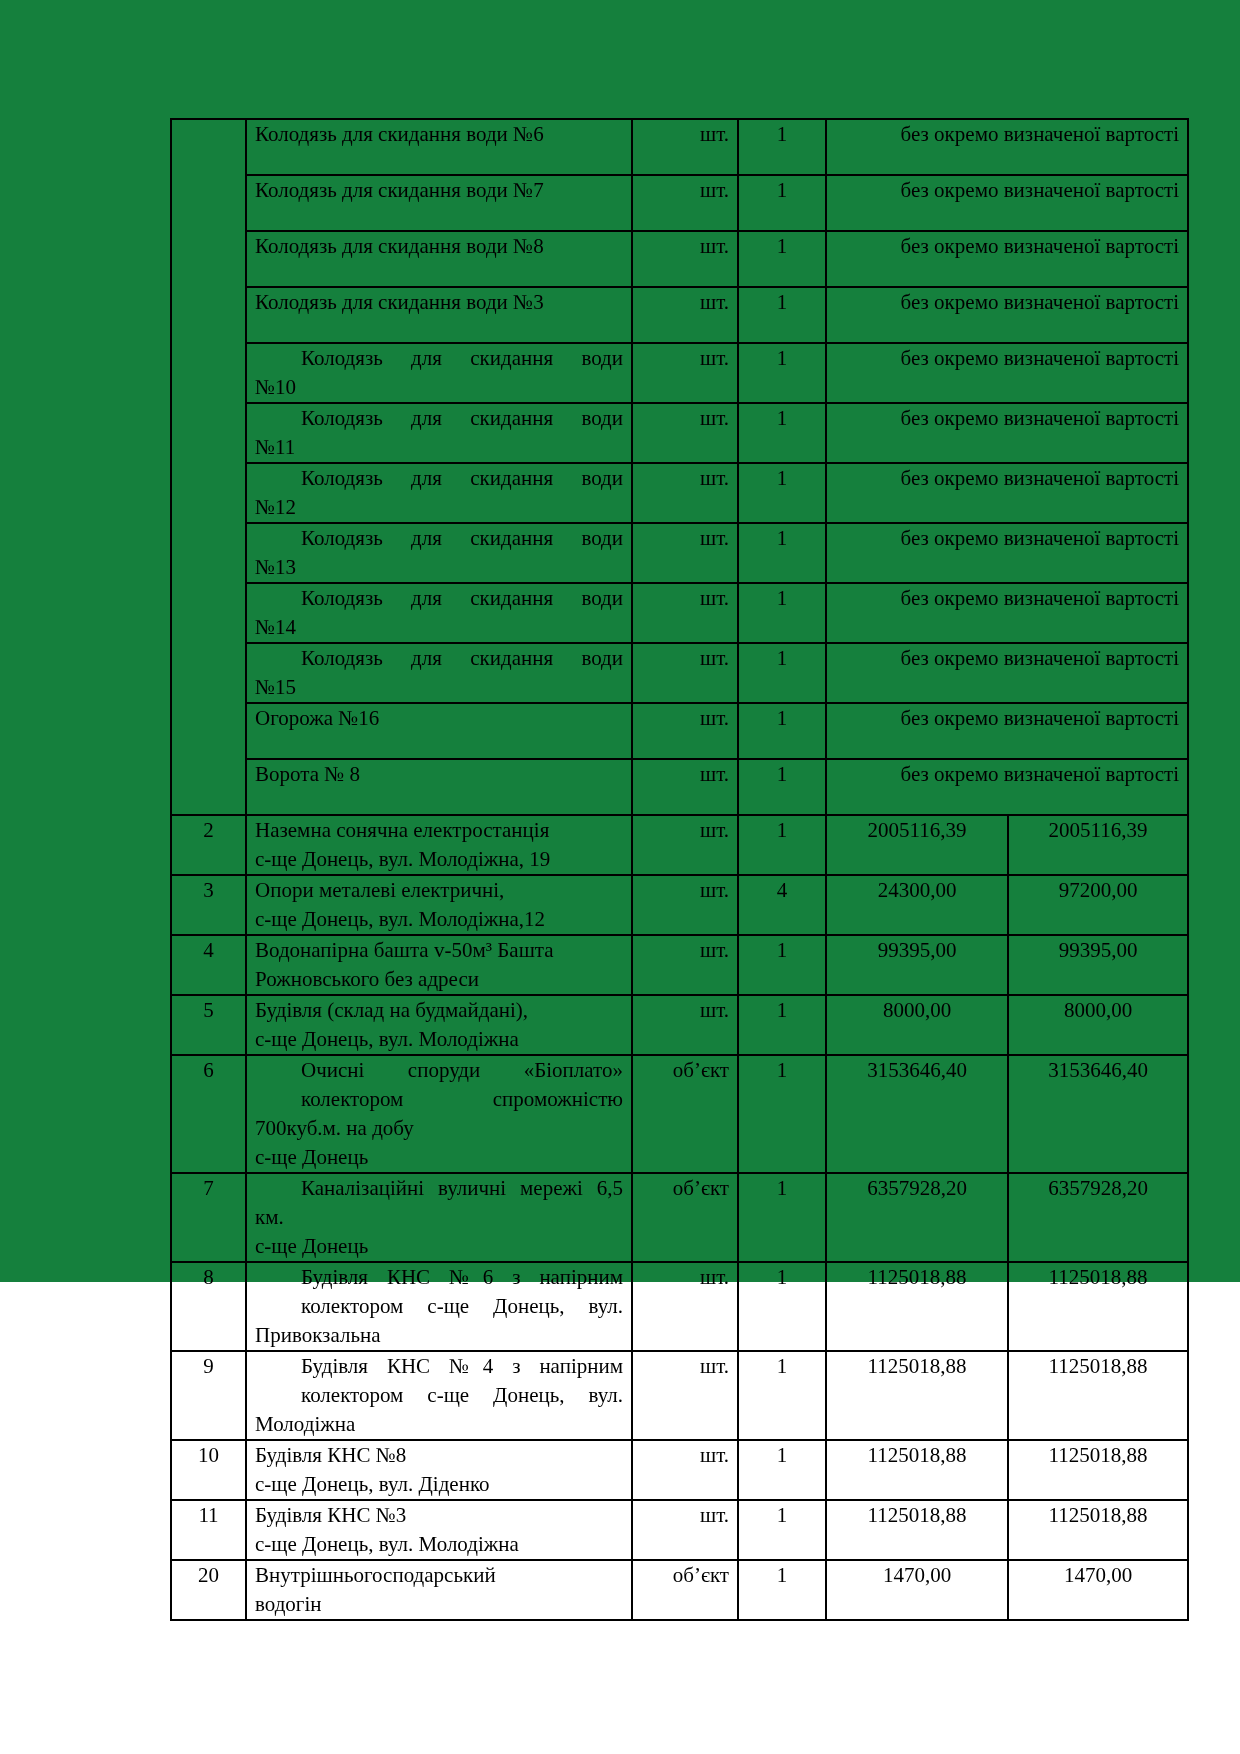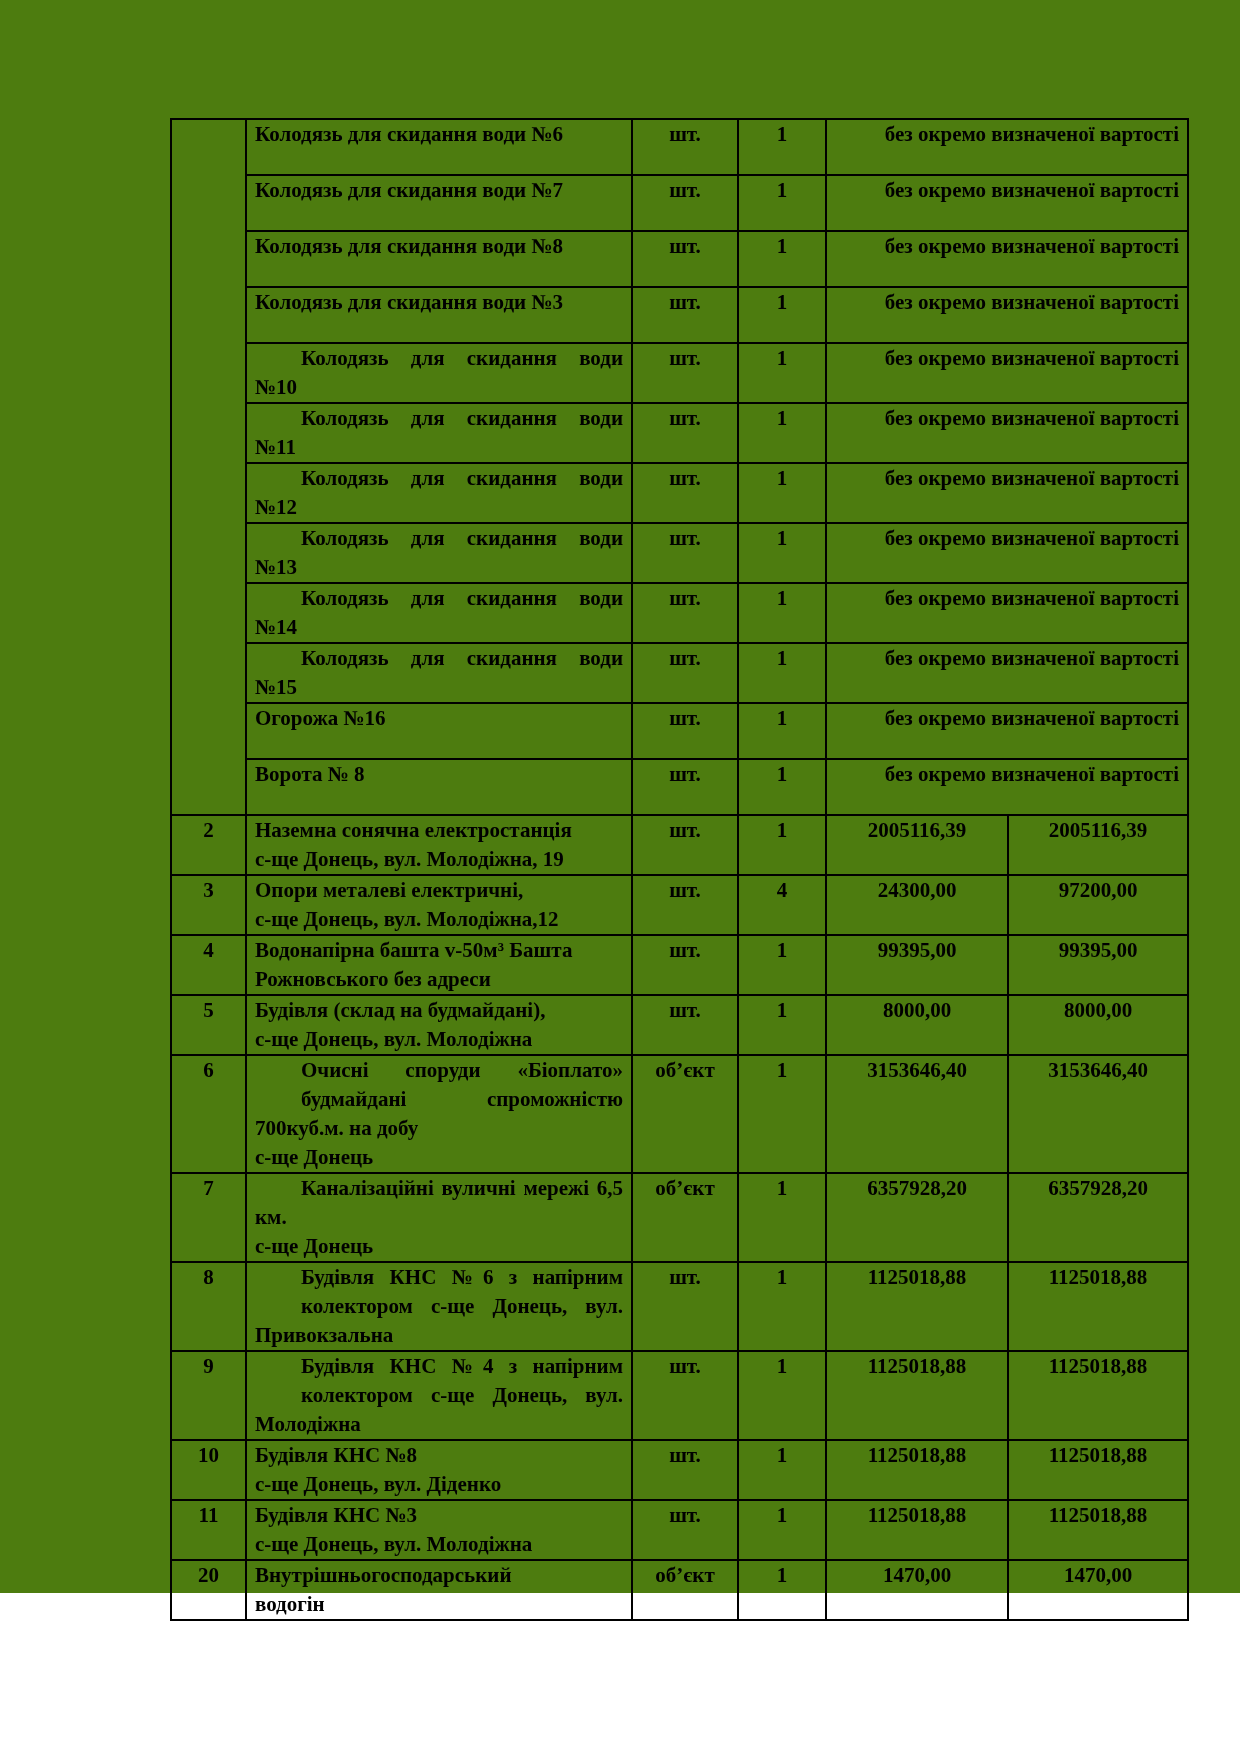--- a/index.html
+++ b/index.html
@@ -1,37 +1,37 @@
 <!DOCTYPE html>
 <html><head>
   <meta charset="utf-8">
   <style>
     html, body { margin: 0; padding: 0; background: #ffffff; }
     body { width: 1240px; height: 1754px; position: relative; overflow: hidden; }
-    .page { position: absolute; left: 0; top: 0; width: 1240px; height: 1593px; background: #4d7c0f; font-weight: bold; }
+    .page { position: absolute; left: 0; top: 0; width: 1240px; height: 1282px; background: #15803d; }
     table.inv {
       position: absolute;
       left: 170px;
       top: 118px;
       width: 1017px;
       border-collapse: collapse;
       table-layout: fixed;
       font-family: "Liberation Serif", "DejaVu Serif", serif;
       font-size: 21px;
       line-height: 29px;
       color: #000;
     }
     table.inv td {
       border: 2px solid #000;
       padding: 0 8px;
       vertical-align: top;
     }
     td.num { text-align: center; }
     td.name { text-align: justify; padding-left: 12px; padding-right: 10px; }
-    td.unit { text-align: center; }
+    td.unit { text-align: right; }
     td.qty { text-align: center; }
     td.price { text-align: center; }
     td.total { text-align: center; }
     td.merged { text-align: right; }
     .name-line { display: block; }
     .name-line.just { text-align: justify; text-align-last: justify; margin-left: 46px; }
     tr.h2 td { height: 54px; }
     tr.h3 td { height: 83px; }
     tr.h4 td { height: 112px; }
   </style>
@@ -193,21 +193,21 @@
           </td>
           <td class="unit">шт.</td>
           <td class="qty">1</td>
           <td class="price">8000,00</td>
           <td class="total">8000,00</td>
         </tr>
         <tr class="h4">
           <td class="num">6</td>
           <td class="name">
             <span class="name-line just">Очисні споруди «Біоплато»</span>
-            <span class="name-line just">будмайдані спроможністю</span>
+            <span class="name-line just">колектором спроможністю</span>
             <span class="name-line">700куб.м. на добу</span>
             <span class="name-line">с-ще Донець</span>
           </td>
           <td class="unit">об’єкт</td>
           <td class="qty">1</td>
           <td class="price">3153646,40</td>
           <td class="total">3153646,40</td>
         </tr>
         <tr class="h3">
           <td class="num">7</td>

